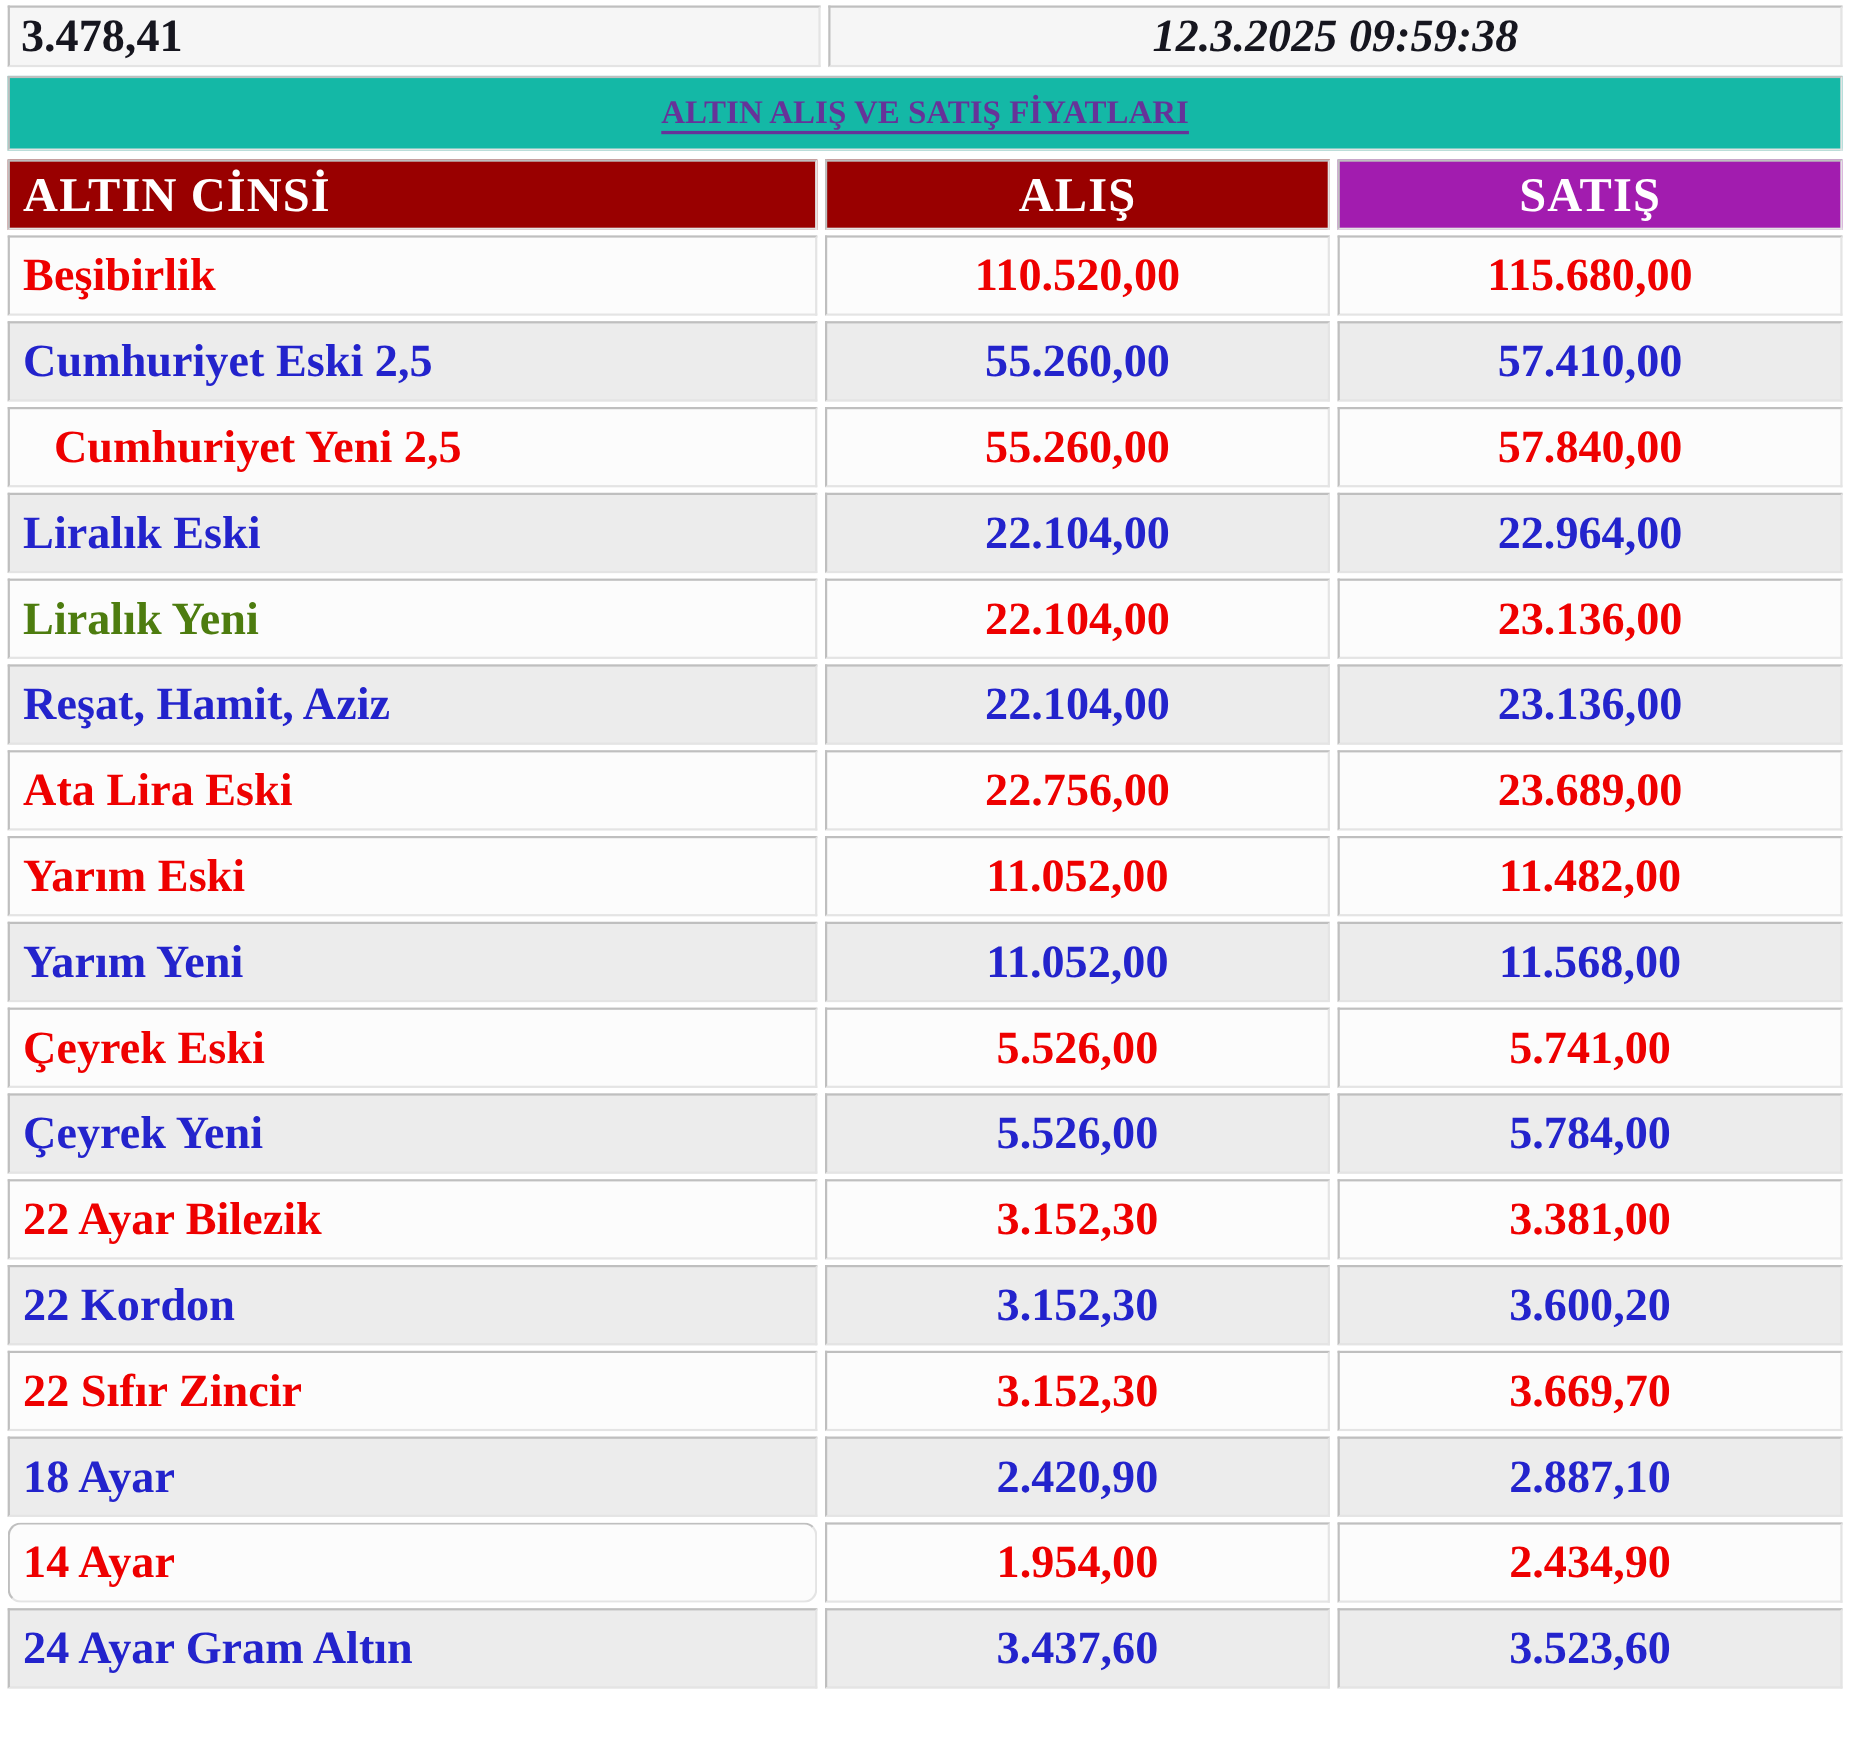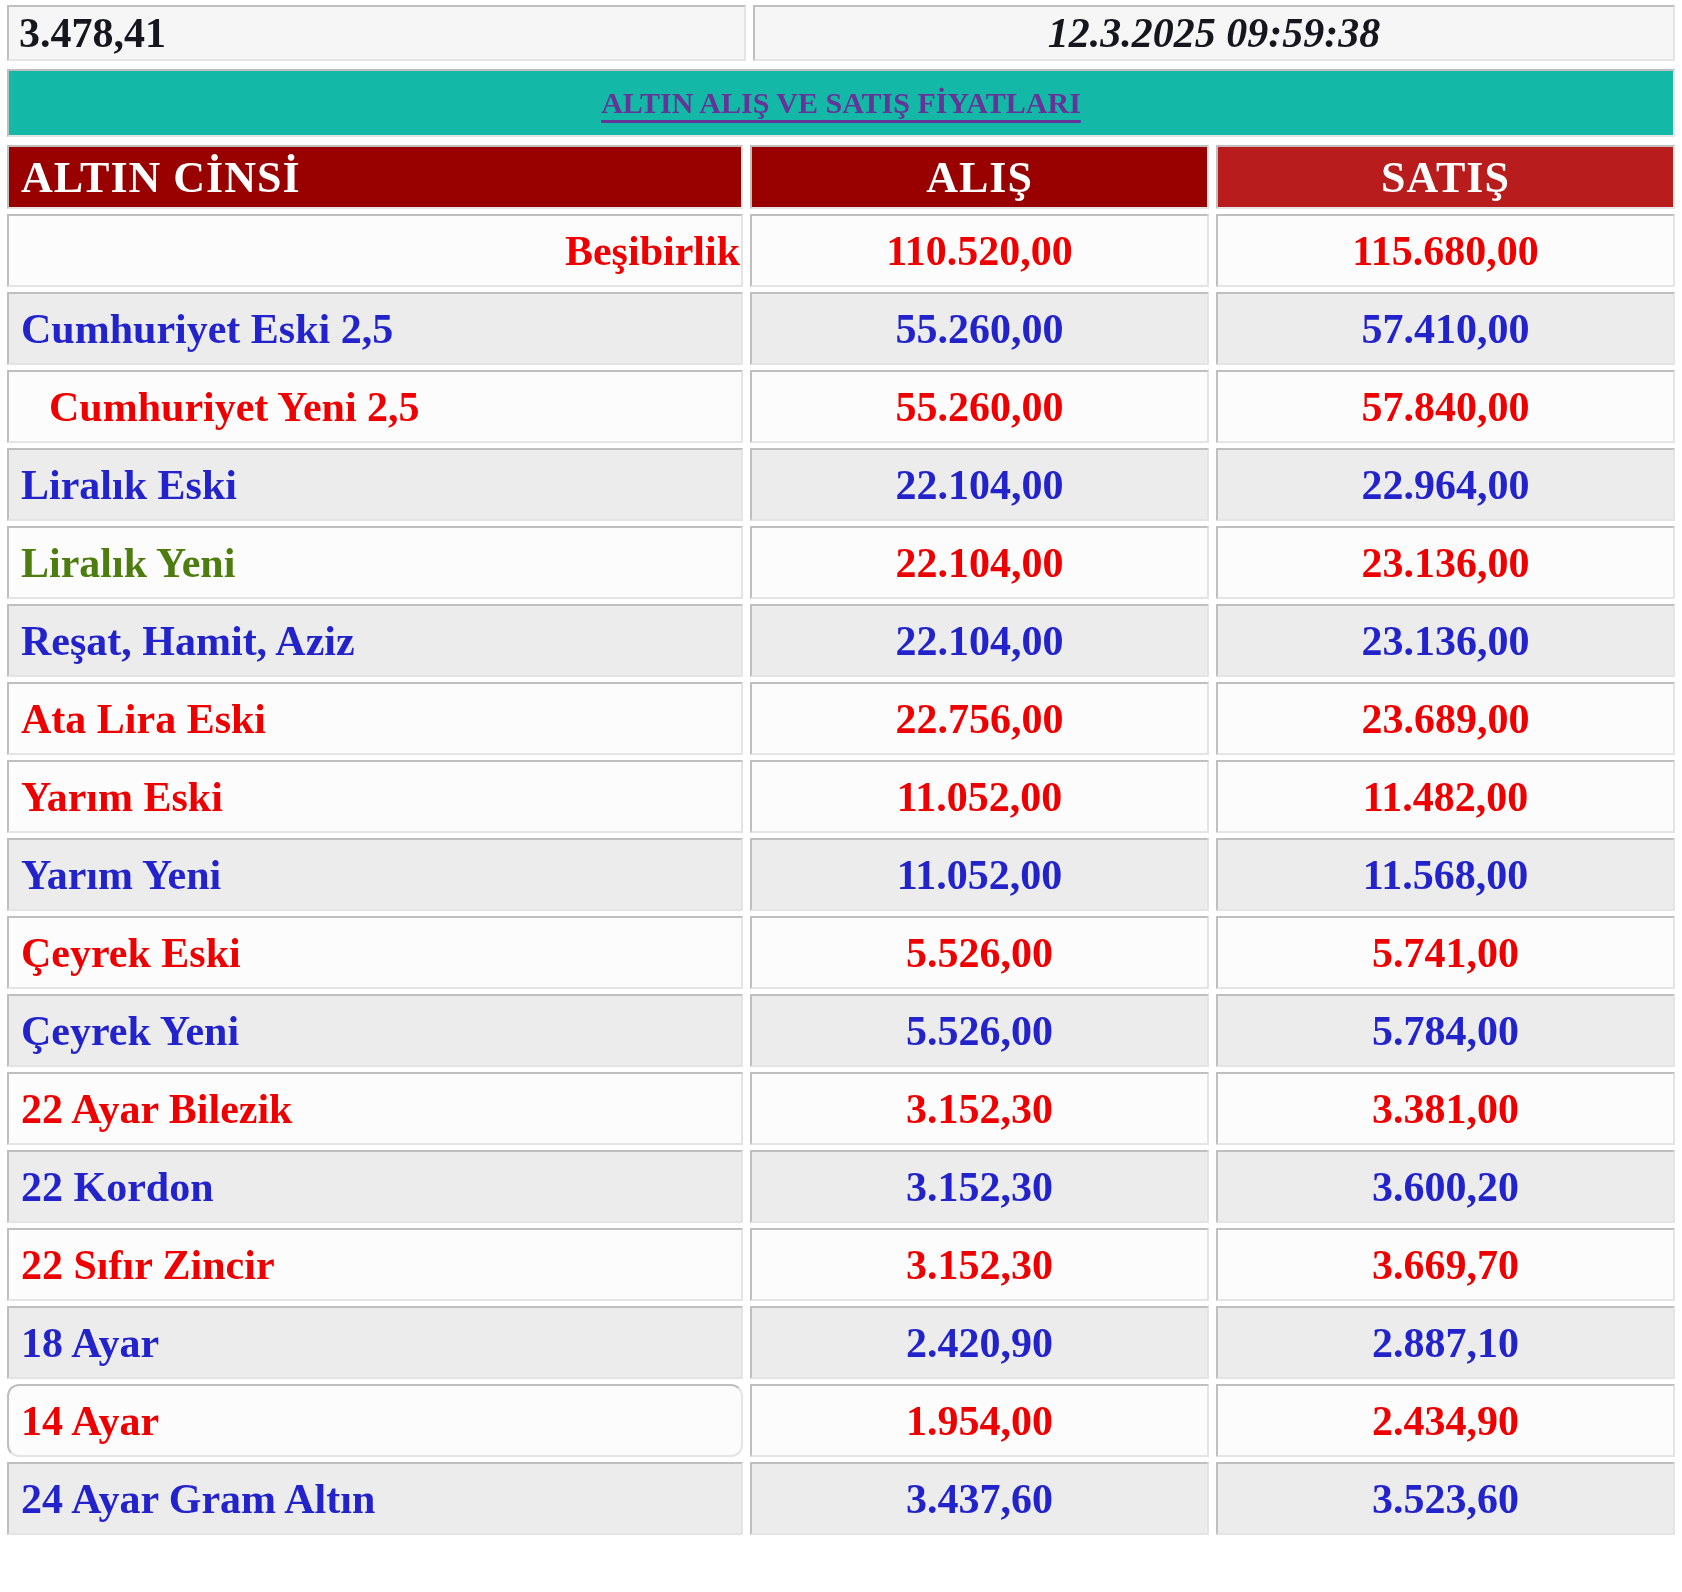--- a/index.html
+++ b/index.html
@@ -98,26 +98,26 @@
   <table class="main-table">
     <colgroup>
         <col style="width:44.5%">
         <col style="width:27.75%">
         <col style="width:27.75%">
       </colgroup>
     <thead>
       <tr>
         <th class="hdr hdr-type" style="background: rgb(153, 0, 0); color: rgb(255, 255, 255);">ALTIN CİNSİ</th>
         <th class="hdr hdr-buy" style="background: rgb(153, 0, 0); color: rgb(255, 255, 255);">ALIŞ</th>
-        <th class="hdr hdr-sell" style="background: #b91c1c; color: rgb(255, 255, 255);">SATIŞ</th>
+        <th class="hdr hdr-sell" style="background: #a21caf; color: rgb(255, 255, 255);">SATIŞ</th>
       </tr>
     </thead>
     <tbody id="rows-body">
         <tr class="row-odd">
-          <td class="cell type-cell" style="color: rgb(238, 0, 0); text-align: right;">Beşibirlik</td>
+          <td class="cell type-cell" style="color: rgb(238, 0, 0);">Beşibirlik</td>
           <td class="cell num-cell" style="color: rgb(238, 0, 0);">110.520,00</td>
           <td class="cell num-cell" style="color: rgb(238, 0, 0);">115.680,00</td>
         </tr>
         <tr class="row-even">
           <td class="cell type-cell" style="color: rgb(35, 35, 204);">Cumhuriyet Eski 2,5</td>
           <td class="cell num-cell" style="color: rgb(35, 35, 204);">55.260,00</td>
           <td class="cell num-cell" style="color: rgb(35, 35, 204);">57.410,00</td>
         </tr>
         <tr class="row-odd">
           <td class="cell type-cell" style="color: rgb(238, 0, 0); padding-left: 40px;">Cumhuriyet Yeni 2,5</td>

